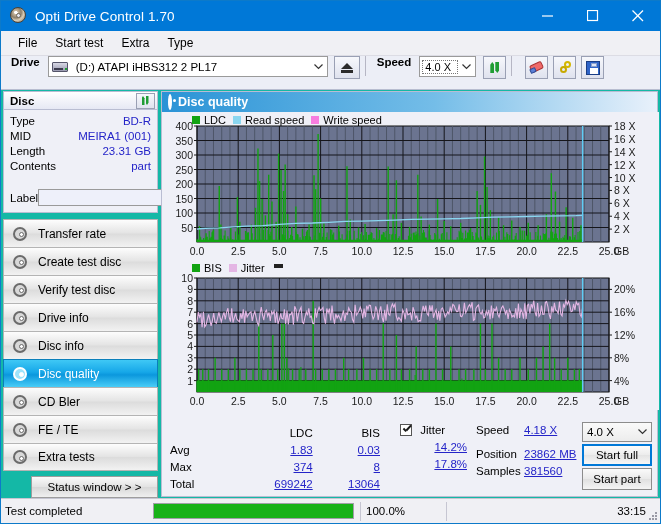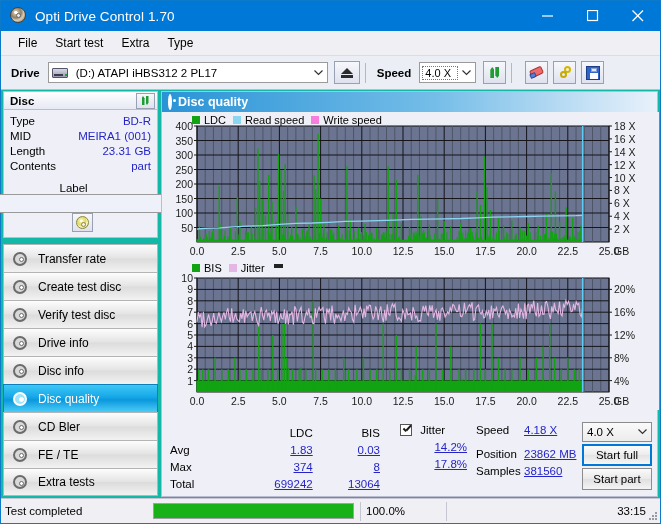--- a/index.html
+++ b/index.html
@@ -35,21 +35,21 @@
   .tb-btn{width:45px;height:30px;display:flex;align-items:center;justify-content:center;color:#fff;}
   .tb-btn svg{display:block;}
   
   .menubar{
     height:24px;background:#f0f0f4;display:flex;align-items:center;
     padding-left:8px;border-bottom:1px solid #dcdce4;
   }
   .menu-item{padding:3px 9px;font-size:12px;color:#000;}
   
   .toolbar{
-    height:33px;background:#eceef6;display:flex;align-items:center;
+    height:33px;background:#eceef6;display:flex;
     padding:0 4px;border-bottom:1px solid #b8bdd0;
   }
   .tb-label{font-weight:bold;font-size:11.5px;margin:0 8px 0 6px;}
   .combo{
     height:21px;background:#fff;border:1px solid #9a9a9a;
     display:flex;align-items:center;box-sizing:border-box;
     font-size:11.5px;position:relative;
   }
   .combo .txt{flex:1;padding-left:4px;white-space:nowrap;overflow:hidden;}
   .combo .arrow{width:17px;display:flex;align-items:center;justify-content:center;color:#333;}
@@ -98,21 +98,21 @@
   }
   .panel-head .t{font-weight:bold;font-size:11.5px;padding-left:6px;}
   .panel-head .btn{position:absolute;right:2px;top:1px;width:19px;height:16px;border:1px solid #9aa0b4;background:linear-gradient(#f7f8fc,#dfe2ee);display:flex;align-items:center;justify-content:center;box-sizing:border-box;}
   .disc-box{
     border:1px solid #b9bdd2;border-top:none;background:#eff0f7;
     padding:4px 6px 5px 6px;box-sizing:border-box;
   }
   .drow{display:flex;justify-content:space-between;font-size:11.5px;line-height:15px;}
   .drow .k{color:#000;}
   .drow .v{color:#2424c8;}
-  .labelrow{display:flex;align-items:center;margin-top:8px;flex-direction:column;}
+  .labelrow{display:flex;align-items:center;margin-top:14px;}
   .labelrow .k{font-size:11.5px;width:42px;}
   .lbl-input{flex:1;height:17px;background:#eef0fa;border:1px solid #9a9a9a;box-sizing:border-box;}
   .lbl-btn{width:21px;height:19px;margin-left:3px;border:1px solid #9aa0b4;background:linear-gradient(#f7f8fc,#dfe2ee);display:flex;align-items:center;justify-content:center;box-sizing:border-box;}
   .cd-ico{width:13px;height:13px;border-radius:50%;background:radial-gradient(circle at 40% 35%, #ffffff 0 10%, #f2ef9a 16%, #ddd76a 45%, #fdfbc6 62%, #b9b34e 100%);border:1px solid #8d8835;box-sizing:border-box;position:relative;}
   .cd-ico:after{content:"";position:absolute;left:4.5px;top:4.5px;width:3px;height:3px;border-radius:50%;background:#f4f4e6;border:1px solid #8d8835;}
   .navlist{margin-top:6px;border-radius:7px;}
   .nav{
     height:28px;display:flex;align-items:center;
     background:linear-gradient(#fdfdfd,#e4e4e4 48%,#dcdcdc 52%,#f2f2f2);
     border:1px solid #b4b4b4;border-bottom:none;box-sizing:border-box;font-size:12px;

